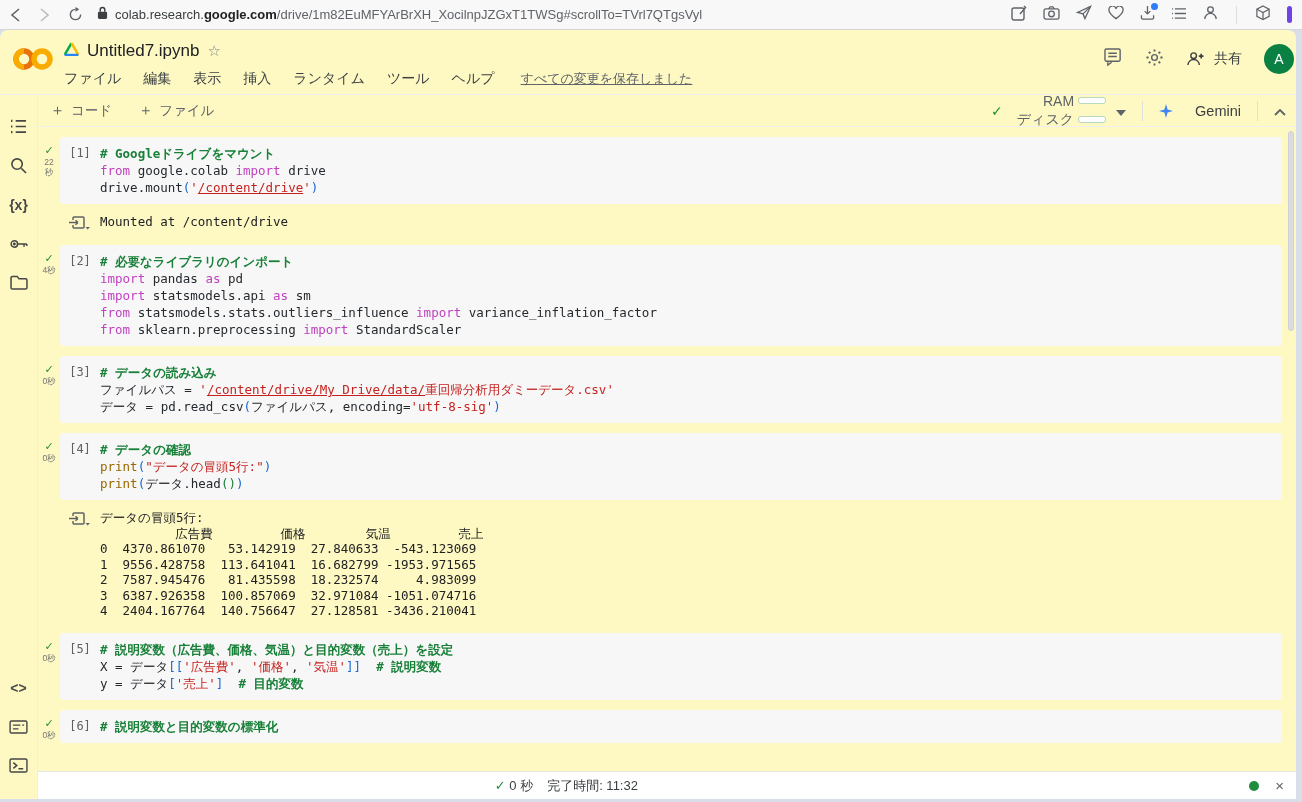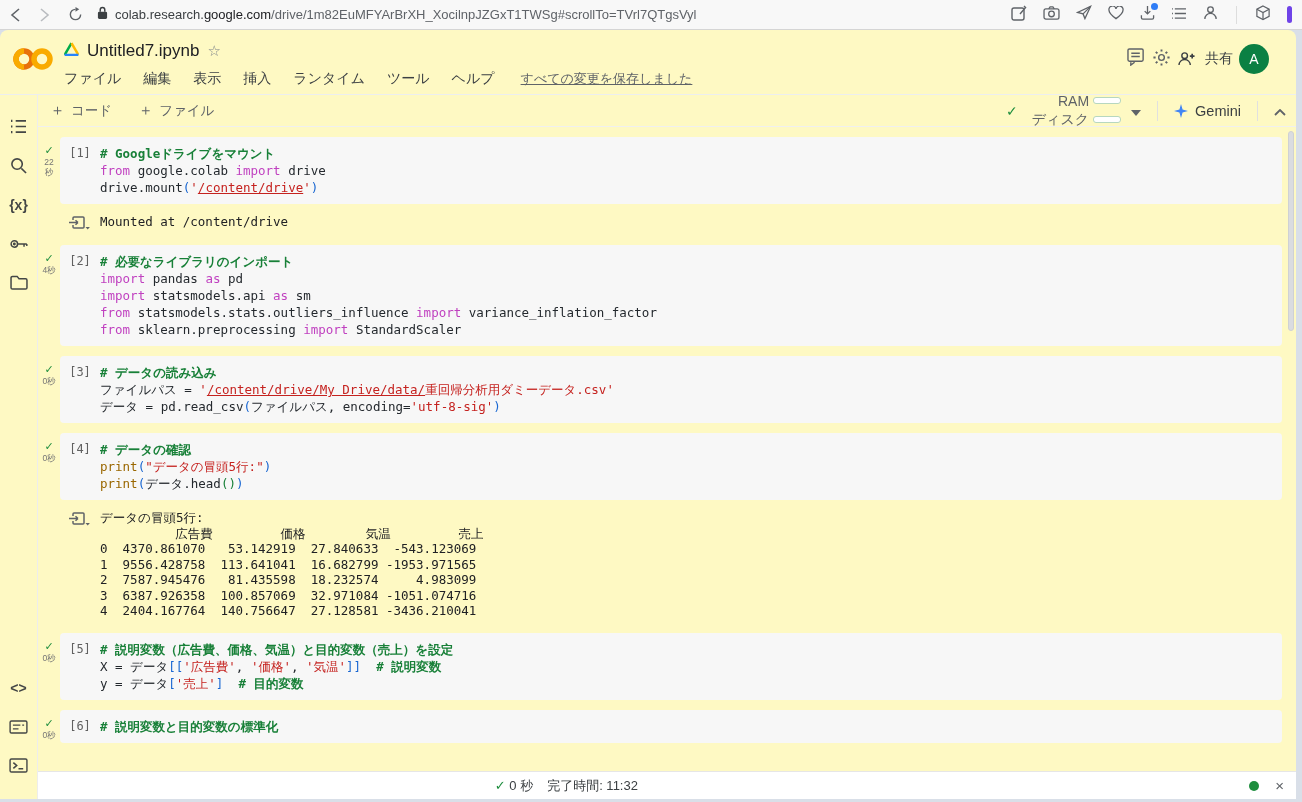--- a/index.html
+++ b/index.html
@@ -5,39 +5,39 @@
   * { margin:0; padding:0; box-sizing:border-box; }
   html,body { width:1302px; height:802px; overflow:hidden; }
   body { background:#d9dfe8; font-family:"Liberation Sans", sans-serif; color:#3c4043; }
 
   
   .browser-bar { height:30px; background:#f8f8f8; border-bottom:1px solid #d5d5d5;
     display:flex; align-items:center; padding:0 10px; gap:14px; }
   .nav-glyphs { display:flex; gap:18px; align-items:center; color:#8a8a8e; }
   .nav-glyphs svg { display:block; }
   .urlbox { display:flex; align-items:center; gap:7px; flex:1; font-size:13px; color:#5f6368; min-width:0; }
-  .url-domain { color:#202124; font-weight:400; }
+  .url-domain { color:#202124; font-weight:700; }
   .url-prefix { color:#3c4043; }
   .browser-right { display:flex; align-items:center; gap:16px; color:#5f6368; }
   .browser-right .sep { width:1px; height:18px; background:#ddd; margin:0 2px; }
   .purple-pill { width:5px; height:17px; border-radius:3px; background:#6f43e8; }
 
   
   .app { position:absolute; top:30px; left:0; right:6px; bottom:3px; background:#fef9c3;
     border-radius:8px 8px 0 0; display:flex; flex-direction:column; overflow:hidden; }
 
   
   .colab-header { position:relative; padding:7px 16px 0 64px; height:64px; flex:0 0 64px; }
   .colab-logo { position:absolute; left:12px; top:16px; }
   .title-row { display:flex; align-items:center; gap:8px; height:28px; }
   .nb-title { font-size:17px; color:#202124; }
   .star { color:#80868b; font-size:15px; }
   .menu-row { display:flex; align-items:center; gap:22px; height:28px; font-size:14px; color:#3c4043; }
   .save-status { font-size:13px; color:#5f6368; text-decoration:underline; margin-left:4px; }
-  .header-right { position:absolute; right:27px; top:14px; display:flex; align-items:center; gap:6px; }
+  .header-right { position:absolute; right:2px; top:14px; display:flex; align-items:center; gap:22px; }
   .share { display:flex; align-items:center; gap:8px; font-size:14px; color:#3c4043; }
   .avatar { width:30px; height:30px; border-radius:50%; background:#0b8043; color:#fff;
     font-size:14px; display:flex; align-items:center; justify-content:center; }
 
   
   .app-body { flex:1; display:flex; min-height:0; border-top:1px solid #eceef0; }
   .sidebar { width:38px; flex:0 0 38px; border-right:1px solid #ededed; display:flex;
     flex-direction:column; align-items:center; padding-top:12px; color:#444746; }
   .side-icon { width:38px; height:39px; display:flex; align-items:center; justify-content:center; }
   .side-glyph { font-size:14px; font-weight:600; color:#444746; }
@@ -49,21 +49,21 @@
   .nb-toolbar { height:32px; flex:0 0 32px; display:flex; align-items:center;
     padding:0 10px 0 12px; border-bottom:1px solid #f0f0f0; }
   .addbtn { display:flex; align-items:center; gap:6px; font-size:13.5px; color:#5f6368; margin-right:26px; }
   .addbtn .plus { font-size:15px; }
   .tb-right { margin-left:auto; display:flex; align-items:center; gap:10px; }
   .tb-check { color:#1e8e3e; font-size:14px; margin-right:4px; }
   .resmeter { display:flex; flex-direction:column; gap:2px; font-size:14px; color:#5f6368; align-items:flex-end; }
   .meterline { display:flex; align-items:center; gap:4px; }
   .meterbar { width:28px; height:7px; border:1px solid #b7d7bf; border-radius:3px; background:#fff; }
   .tb-sep { width:1px; height:20px; background:#e0e0e0; margin:0 6px; }
-  .gemini { display:flex; align-items:center; gap:7px; font-size:14.5px; color:#3c4043; }
+  .gemini { display:flex; align-items:center; gap:22px; font-size:14.5px; color:#3c4043; }
 
   
   .cells-scroll { flex:1; overflow:hidden; padding:10px 14px 34px 0; }
   .cell { margin-bottom:10px; }
   .cell-row { display:flex; }
   .exec { width:22px; flex:0 0 22px; text-align:center; padding-top:8px; }
   .chk { color:#1e8e3e; font-size:11px; display:block; line-height:11px; }
   .etime { display:block; font-size:8.5px; color:#757575; width:16px; margin:1px auto 0;
     word-break:break-all; line-height:10px; text-align:center; }
   .codeblock { flex:1; background:#f7f7f7; border-radius:4px; display:flex; padding:8px 8px 8px 0; }

